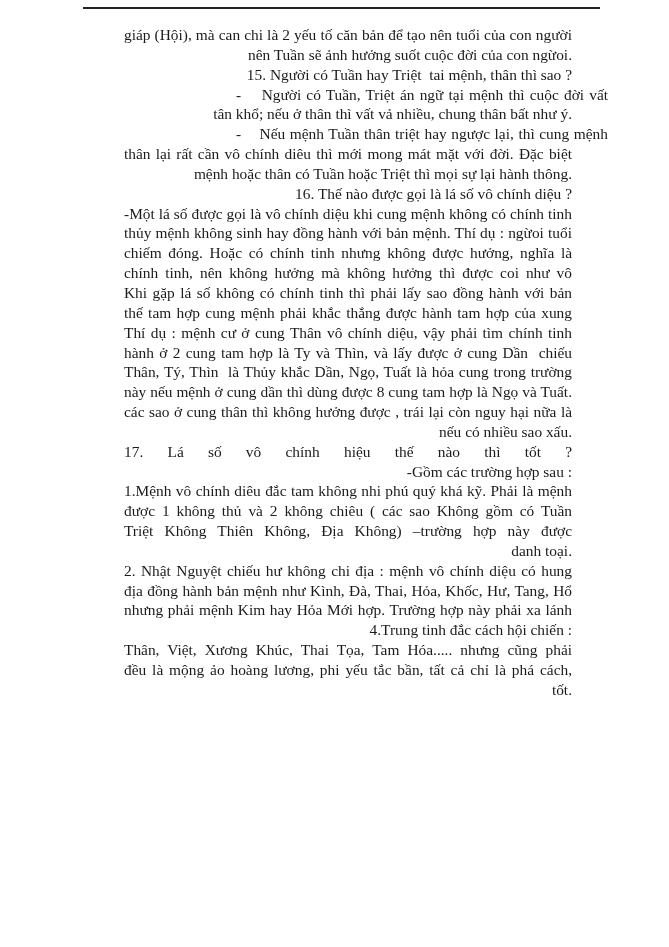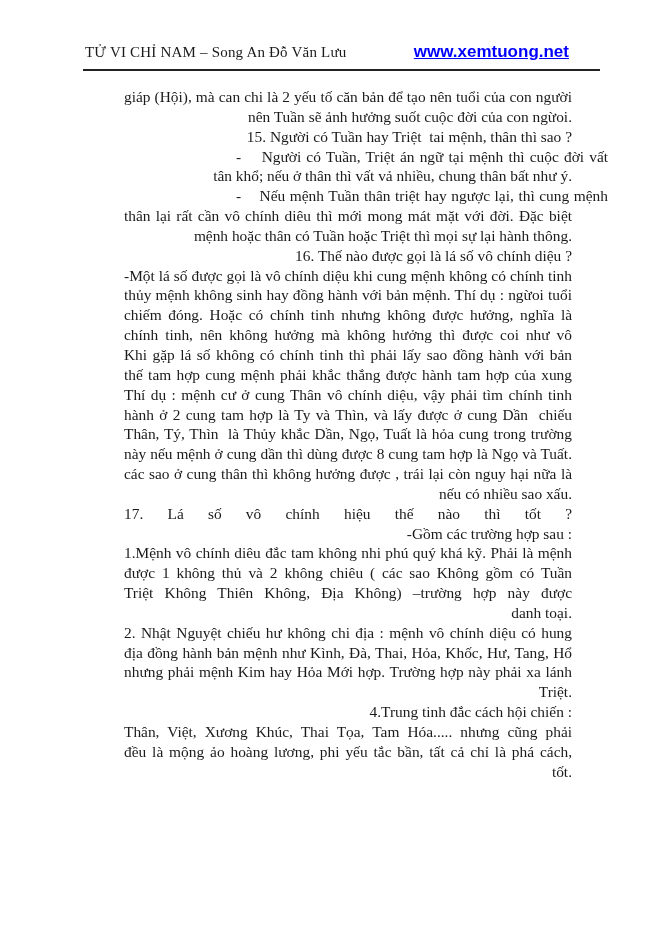--- a/index.html
+++ b/index.html
@@ -60,24 +60,20 @@
   }
   .line.ind {
     padding-left: 112px;
     width: 372px;
   }
 </style>
 </head>
 <body>
 
 <div class="page">
-  <div class="header">
-    <span class="header-title">TỬ VI CHỈ NAM – Song An Đỗ Văn Lưu</span>
-    <a class="header-link">www.xemtuong.net</a>
-  </div>
   <div class="divider"></div>
   <div class="doc-body">
       <div class="line j">giáp (Hội), mà can chi là 2 yếu tố căn bản để tạo nên tuổi của con người –</div>
       <div class="line">nên Tuần sẽ ảnh hưởng suốt cuộc đời của con ngừoi.</div>
       <div class="line">15. Người có Tuần hay Triệt&nbsp; tai mệnh, thân thì sao ?</div>
       <div class="line j ind">-&nbsp;&nbsp;&nbsp;&nbsp;Người có Tuần, Triệt án ngữ tại mệnh thì cuộc đời vất vả,</div>
       <div class="line">tân khổ; nếu ở thân thì vất vả nhiều, chung thân bất như ý.</div>
       <div class="line j ind">-&nbsp;&nbsp;&nbsp;&nbsp;Nếu mệnh Tuần thân triệt hay ngược lại, thì cung mệnh hay</div>
       <div class="line j">thân lại rất cần vô chính diêu thì mới mong mát mặt với đời. Đặc biệt khi</div>
       <div class="line">mệnh hoặc thân có Tuần hoặc Triệt thì mọi sự lại hành thông.</div>
@@ -96,19 +92,18 @@
       <div class="line">nếu có nhiều sao xấu.</div>
       <div class="line j">17. Lá số vô chính hiệu thế nào thì tốt ?</div>
       <div class="line">-Gồm các trường hợp sau :</div>
       <div class="line j">1.Mệnh vô chính diêu đắc tam không nhi phú quý khá kỹ. Phải là mệnh Hỏa,</div>
       <div class="line j">được 1 không thủ và 2 không chiêu ( các sao Không gồm có Tuần Không,</div>
       <div class="line j">Triệt Không Thiên Không, Địa Không) –trường hợp này được côngthành</div>
       <div class="line">danh toại.</div>
       <div class="line j">2. Nhật Nguyệt chiếu hư không chi địa : mệnh vô chính diệu có hung tính đắc</div>
       <div class="line j">địa đồng hành bản mệnh như Kình, Đà, Thai, Hỏa, Khốc, Hư, Tang, Hổ</div>
       <div class="line j">nhưng phải mệnh Kim hay Hỏa Mới hợp. Trường hợp này phải xa lánh Tuần,</div>
-      <div class="line">Triệt.</div>
       <div class="line">4.Trung tinh đắc cách hội chiến :</div>
       <div class="line j">Thân, Việt, Xương Khúc, Thai Tọa, Tam Hóa..... nhưng cũng phải không gặp</div>
       <div class="line j">đều là mộng ảo hoàng lương, phi yếu tắc bần, tất cả chỉ là phá cách, không</div>
       <div class="line">tốt.</div>
     </div>
 </div>
 
 </body></html>

